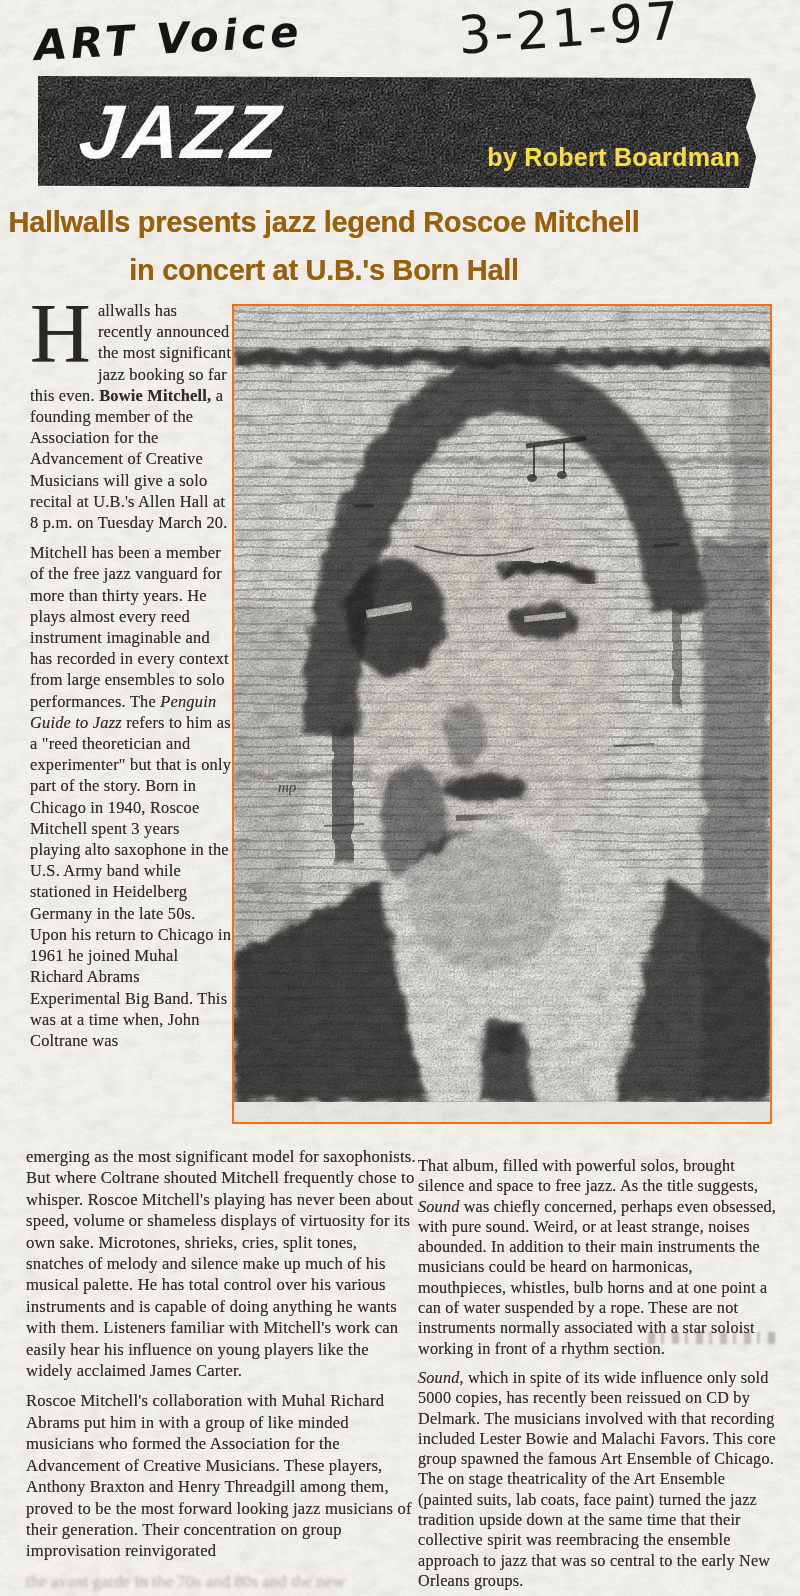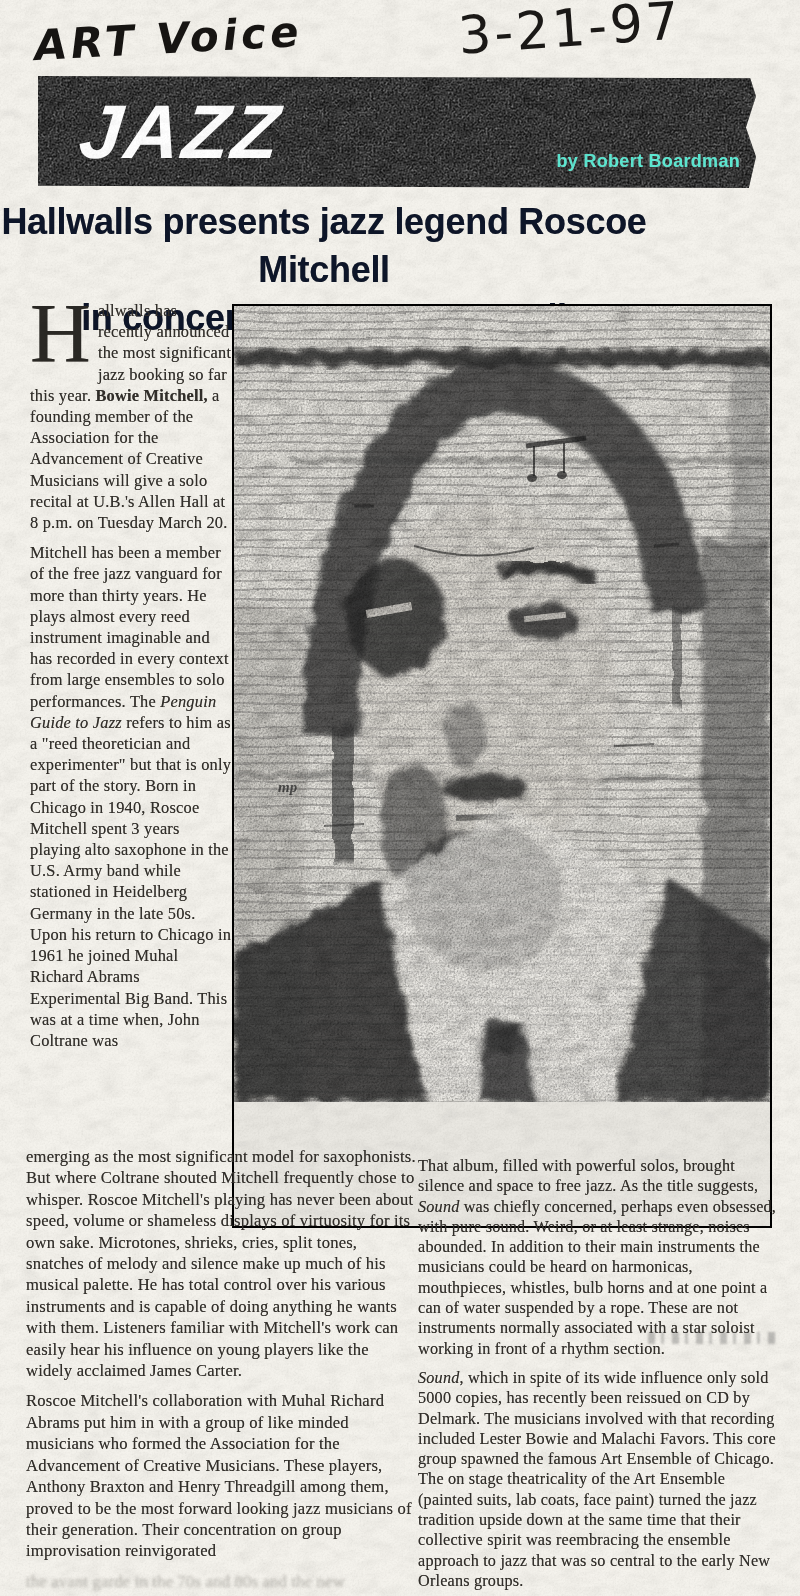--- a/index.html
+++ b/index.html
@@ -17,32 +17,32 @@
 
   
   .banner{position:absolute;left:38px;top:76px;width:718px;height:112px;
        background:#1a1a1a;overflow:hidden;
        clip-path:polygon(0 0,99.2% 2%,100% 18%,98.6% 46%,100% 72%,99% 100%,0 98%);}
   .banner svg{position:absolute;inset:0;width:100%;height:100%;}
   .jazz{position:absolute;left:42px;top:8px;font-family:"Liberation Sans",sans-serif;
        font-weight:bold;font-style:italic;font-size:76px;line-height:96px;
        color:#fff;letter-spacing:3px;transform:skewX(-6deg);}
   .byline{position:absolute;right:16px;bottom:16px;font-family:"Liberation Sans",sans-serif;
-       font-weight:bold;font-size:18px;color:#5eead4;letter-spacing:.3px;
+       font-weight:bold;font-size:25px;color:#fde047;letter-spacing:.3px;
        text-shadow:0 0 1px #777;margin-top:36px;}
 
   
   .headline{position:absolute;left:0;top:198px;width:648px;margin:0;text-align:center;
-       font-family:"Liberation Sans",sans-serif;font-weight:bold;font-size:36px;
-       line-height:48px;color:#0f172a;letter-spacing:-0.3px;
+       font-family:"Liberation Sans",sans-serif;font-weight:bold;font-size:29px;
+       line-height:48px;color:#a16207;letter-spacing:-0.3px;
        text-shadow:0 0 .6px rgba(0,0,0,.45);}
 
   
-  .photo{position:absolute;left:232px;top:304px;width:540px;height:924px;
-       border:2px solid #000000;box-sizing:border-box;background:#e9e7e1;overflow:hidden;font-weight:bold;}
+  .photo{position:absolute;left:232px;top:304px;width:540px;height:820px;
+       border:2px solid #f97316;box-sizing:border-box;background:#e9e7e1;overflow:hidden;}
   .photo svg{display:block;width:536px;height:796px;}
 
   
   .col{position:absolute;text-align:left;}
   .col p{margin:0 0 9px 0;text-shadow:0 0 .5px rgba(40,36,30,.55);letter-spacing:.2px;}
   .col-left{left:30px;top:300px;width:202px;font-size:16.4px;line-height:21.2px;}
   .col-bl{left:26px;top:1146px;width:390px;font-size:16.6px;line-height:21.4px;}
   .col-right{left:418px;top:1108px;width:360px;font-size:16.2px;line-height:20.3px;margin-top:48px;}
   .dropcap{float:left;font-size:84px;line-height:60px;padding:4px 7px 0 0;
        color:#2c2a26;font-family:"Liberation Serif",serif;}
@@ -160,21 +160,21 @@
       <line x1="90" y1="520" x2="130" y2="518" stroke="#222" stroke-width="2" opacity="0.5"></line>
       <line x1="380" y1="440" x2="420" y2="438" stroke="#222" stroke-width="2" opacity="0.5"></line>
       <text x="44" y="486" font-size="15" font-style="italic" font-family="Liberation Serif, serif" fill="#2c2c2c" opacity="0.75">mp</text>
 
       <rect width="536" height="796" filter="url(#fSpeck)" opacity="0.42"></rect>
       <rect width="536" height="796" filter="url(#fBlotch)" opacity="0.2"></rect>
     </svg>
   </div>
 
   <div class="col col-left">
-    <p><span class="dropcap">H</span><span>allwalls has recently announced the most significant jazz booking so far this year. </span><b>Bowie Mitchell,</b><span> a founding member of the Association for the Advancement of Creative Musicians will give a solo recital at U.B.'s Allen Hall at 8 p.m. on Tuesday March 20.</span></p>
+    <p><span class="dropcap">H</span><span>allwalls has recently announced the most significant jazz booking so far this even. </span><b>Bowie Mitchell,</b><span> a founding member of the Association for the Advancement of Creative Musicians will give a solo recital at U.B.'s Allen Hall at 8 p.m. on Tuesday March 20.</span></p>
     <p><span>Mitchell has been a member of the free jazz vanguard for more than thirty years. He plays almost every reed instrument imaginable and has recorded in every context from large ensembles to solo performances. The </span><i>Penguin Guide to Jazz</i><span> refers to him as a "reed theoretician and experimenter" but that is only part of the story. Born in Chicago in 1940, Roscoe Mitchell spent 3 years playing alto saxophone in the U.S. Army band while stationed in Heidelberg Germany in the late 50s. Upon his return to Chicago in 1961 he joined Muhal Richard Abrams Experimental Big Band. This was at a time when, John Coltrane was</span></p>
   </div>
 
   <div class="col col-bl">
     <p>emerging as the most significant model for saxophonists. But where Coltrane shouted Mitchell frequently chose to whisper. Roscoe Mitchell's playing has never been about speed, volume or shameless displays of virtuosity for its own sake. Microtones, shrieks, cries, split tones, snatches of melody and silence make up much of his musical palette. He has total control over his various instruments and is capable of doing anything he wants with them. Listeners familiar with Mitchell's work can easily hear his influence on young players like the widely acclaimed James Carter.</p>
     <p>Roscoe Mitchell's collaboration with Muhal Richard Abrams put him in with a group of like minded musicians who formed the Association for the Advancement of Creative Musicians. These players, Anthony Braxton and Henry Threadgill among them, proved to be the most forward looking jazz musicians of their generation. Their concentration on group improvisation reinvigorated</p>
     <p class="faded">the avant garde in the 70s and 80s and the new</p>
   </div>
 
   <div class="col col-right">

